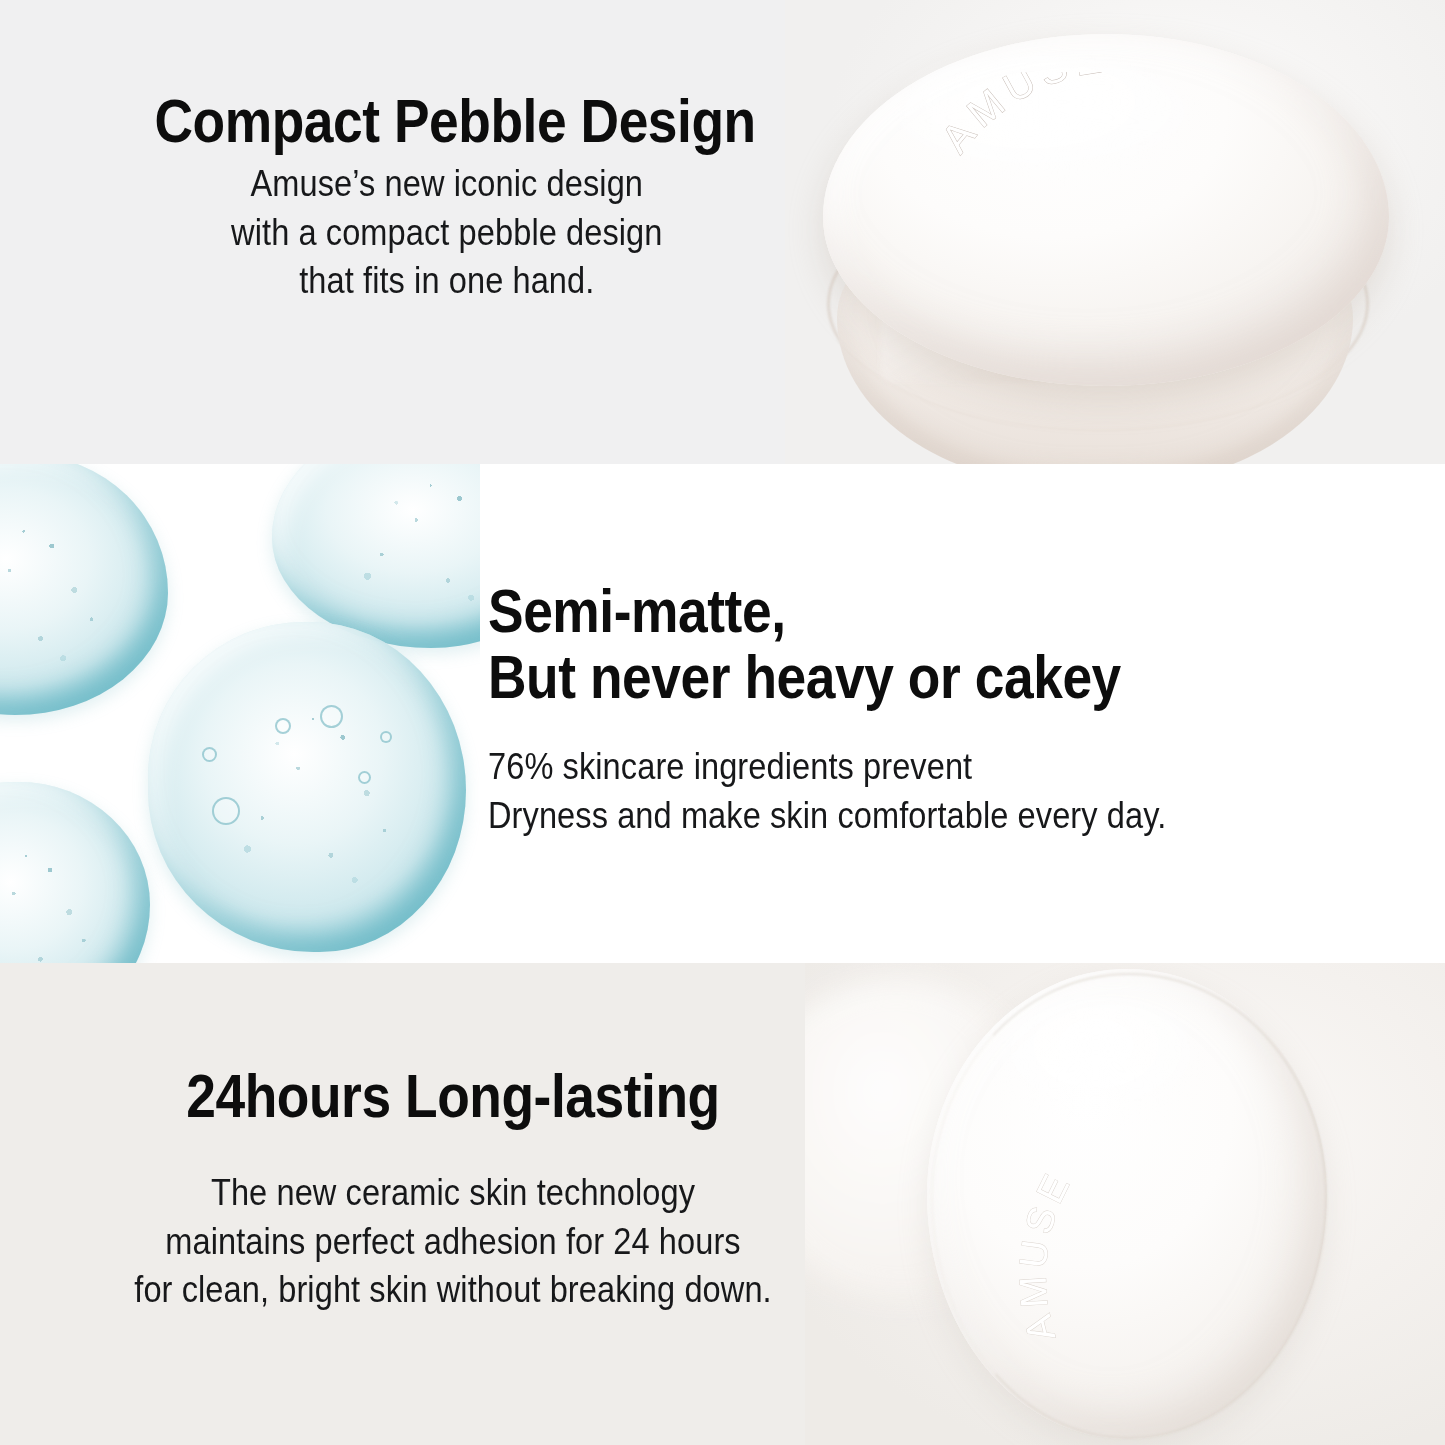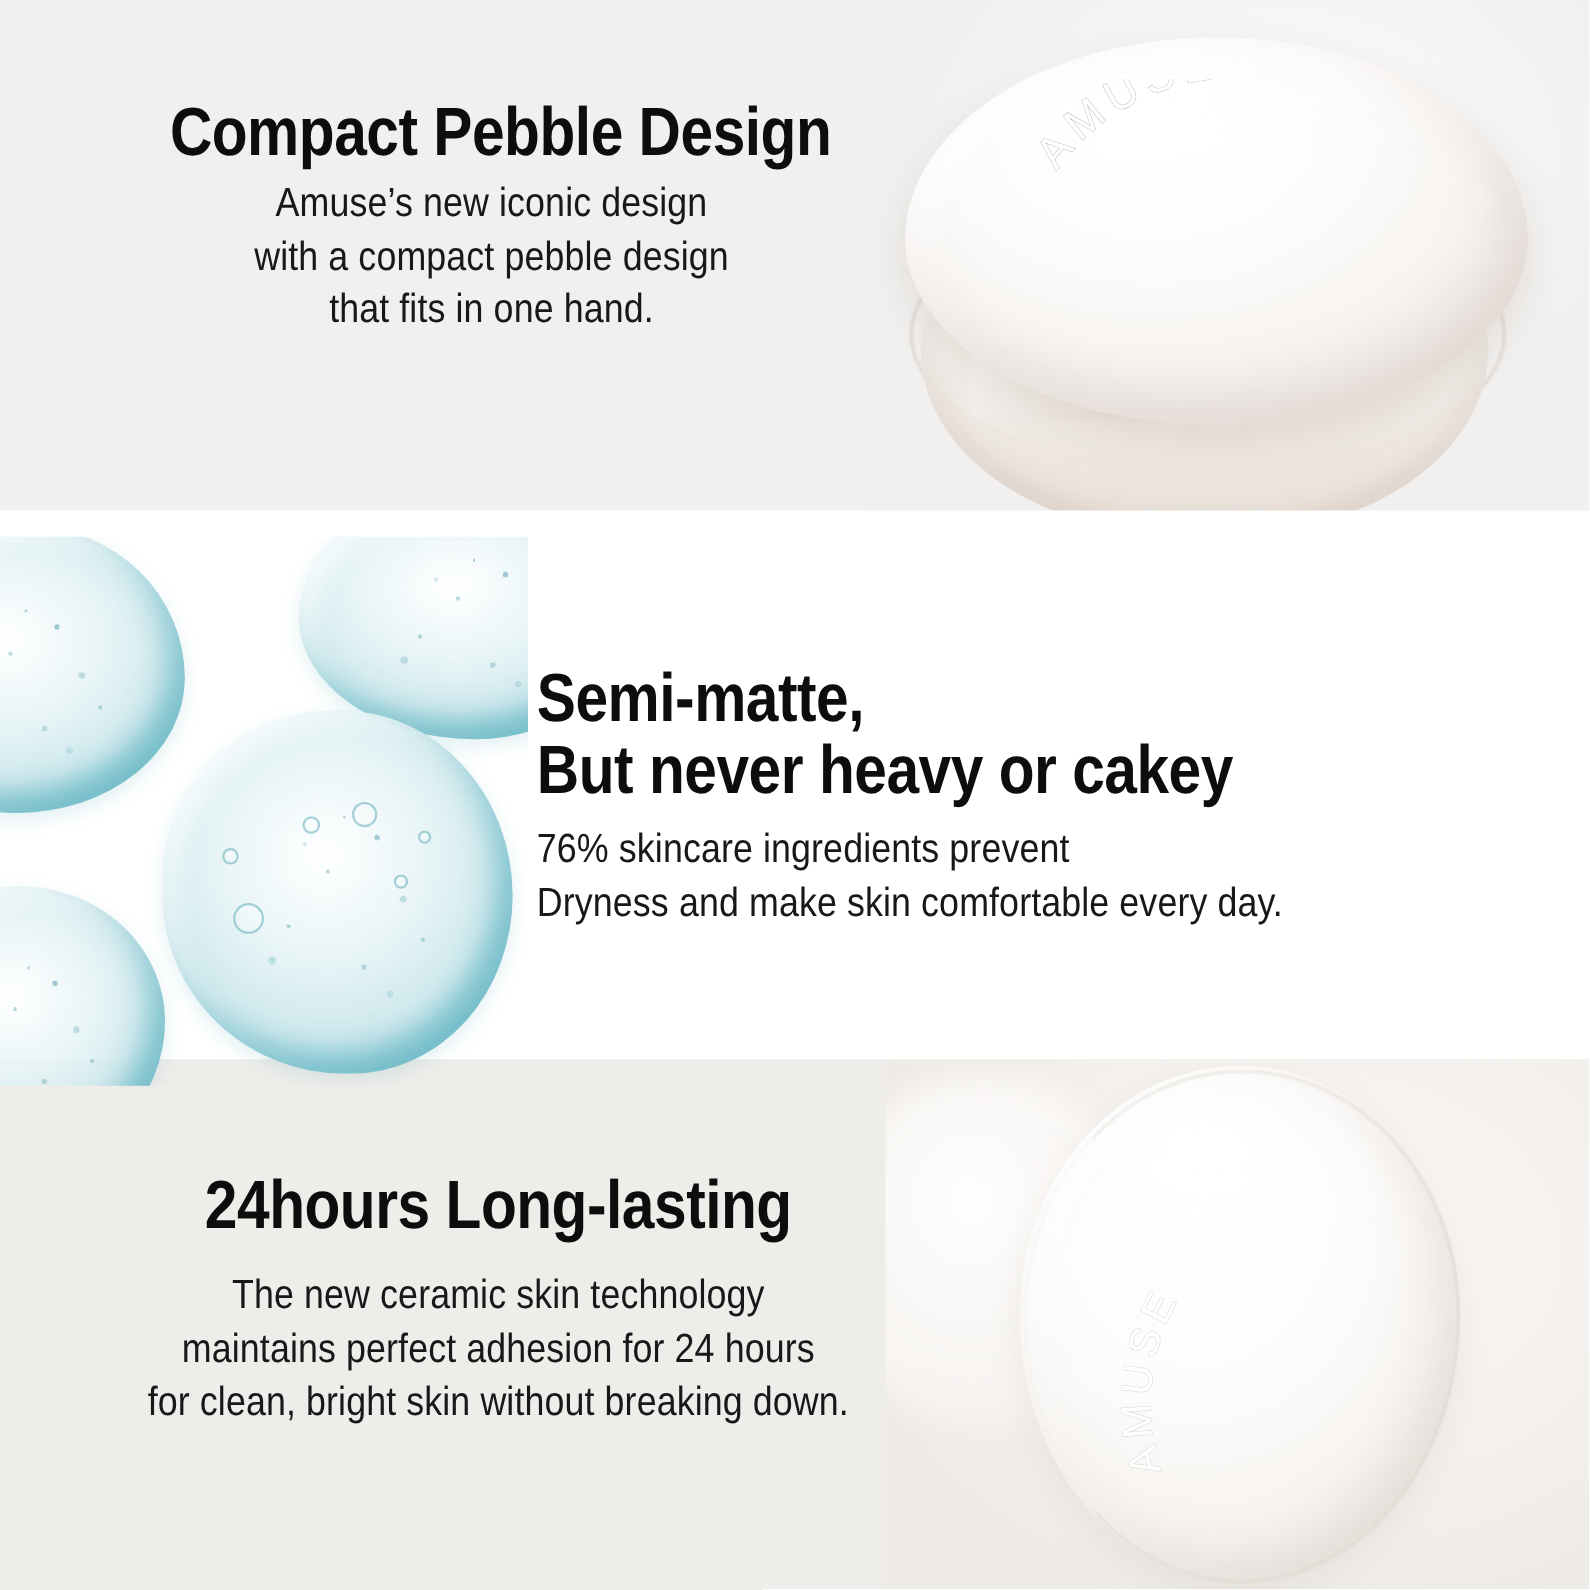--- a/index.html
+++ b/index.html
@@ -21,21 +21,21 @@
   }
 
   
   .panel {
     position: absolute;
     left: 0;
     width: 1445px;
     overflow: hidden;
   }
   #panel-1 { top: 0px;    height: 464px; background: #f0f0f1; }
-  #panel-2 { top: 488px;  height: 512px; background: #ffffff; }
+  #panel-2 { top: 464px;  height: 512px; background: #ffffff; }
   #panel-3 { top: 963px;  height: 482px; background: #efedea; }
 
   
   .headline {
     font-family: "Liberation Sans Narrow", "Liberation Sans", sans-serif;
     font-weight: 700;
     color: #0d0d0d;
     letter-spacing: -0.5px;
     line-height: 1.06;
     transform: scaleX(0.86);
@@ -83,42 +83,42 @@
     top: 114px;
     width: 920px;
     text-align: left;
     z-index: 5;
   }
   #p2-text .headline {
     font-size: 62px;
     transform-origin: 0% 50%;
   }
   #p2-text .body-block {
-    margin-top: 15px;
+    margin-top: 34px;
   }
   #p2-text .body-text {
     font-size: 37px;
     transform-origin: 0% 50%;
   }
 
   
   #p3-text {
     position: absolute;
     left: 0px;
     top: 100px;
     width: 906px;
     text-align: center;
     z-index: 5;
   }
   #p3-text .headline {
     font-size: 62px;
     transform-origin: 50% 50%;
   }
   #p3-text .body-block {
-    margin-top: 24px;
+    margin-top: 40px;
   }
   #p3-text .body-text {
     font-size: 37px;
     transform-origin: 50% 50%;
   }
 
   
   #p1-photo {
     position: absolute;
     right: 0;

